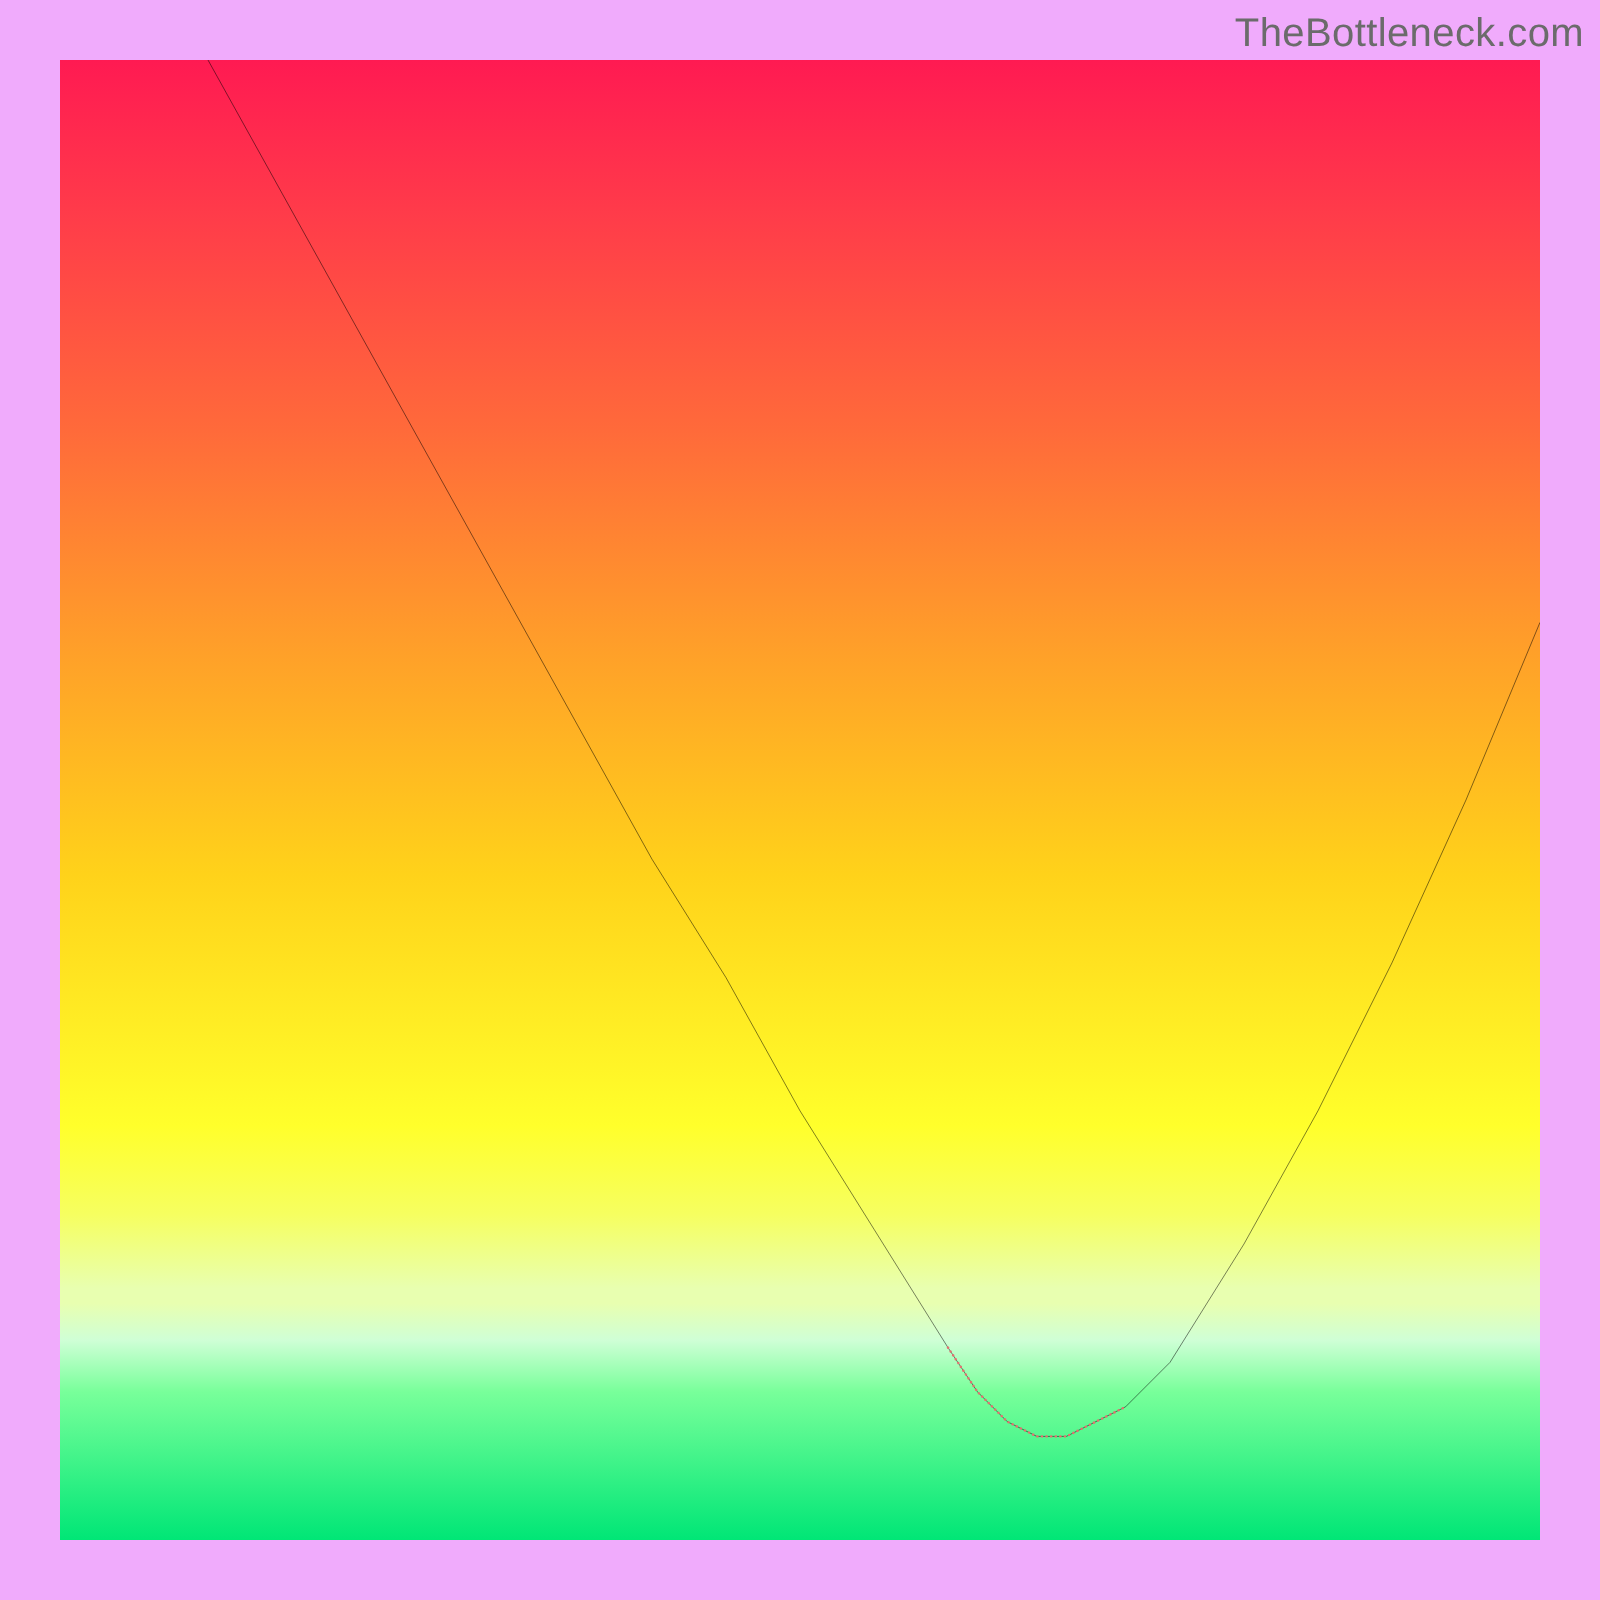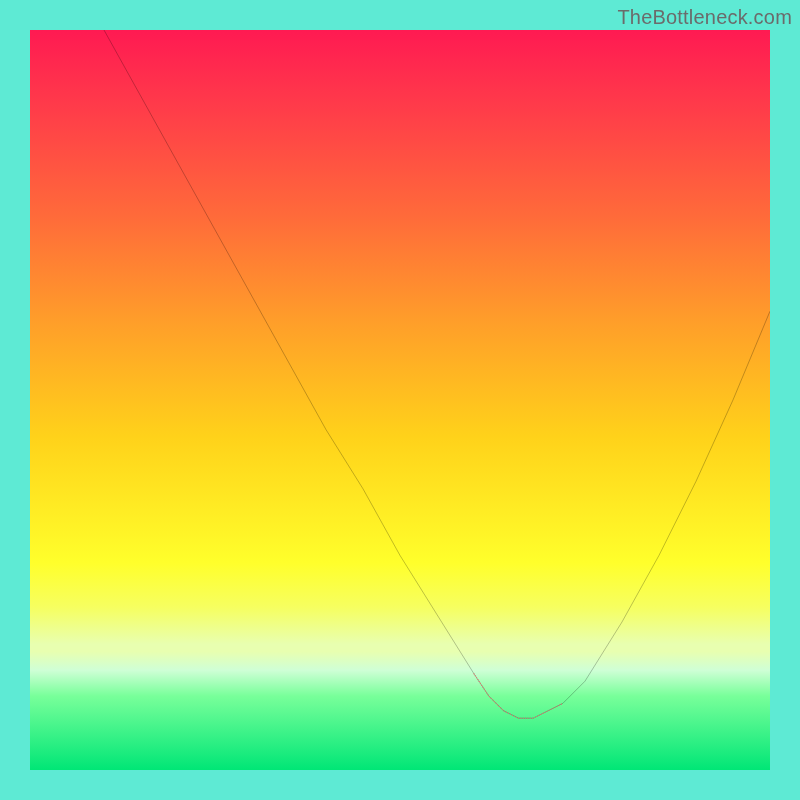--- a/index.html
+++ b/index.html
@@ -10,21 +10,21 @@
     background: #000;
     font-family: Arial, Helvetica, sans-serif;
     overflow: hidden;
   }
   .frame {
     position: absolute;
     left: 0;
     top: 0;
     width: 800px;
     height: 800px;
-    background: #5eead4;
+    background: #f0abfc;
   }
   .plot {
     position: absolute;
     left: 30px;
     top: 30px;
     width: 740px;
     height: 740px;
     
     background: linear-gradient(
       to bottom,

